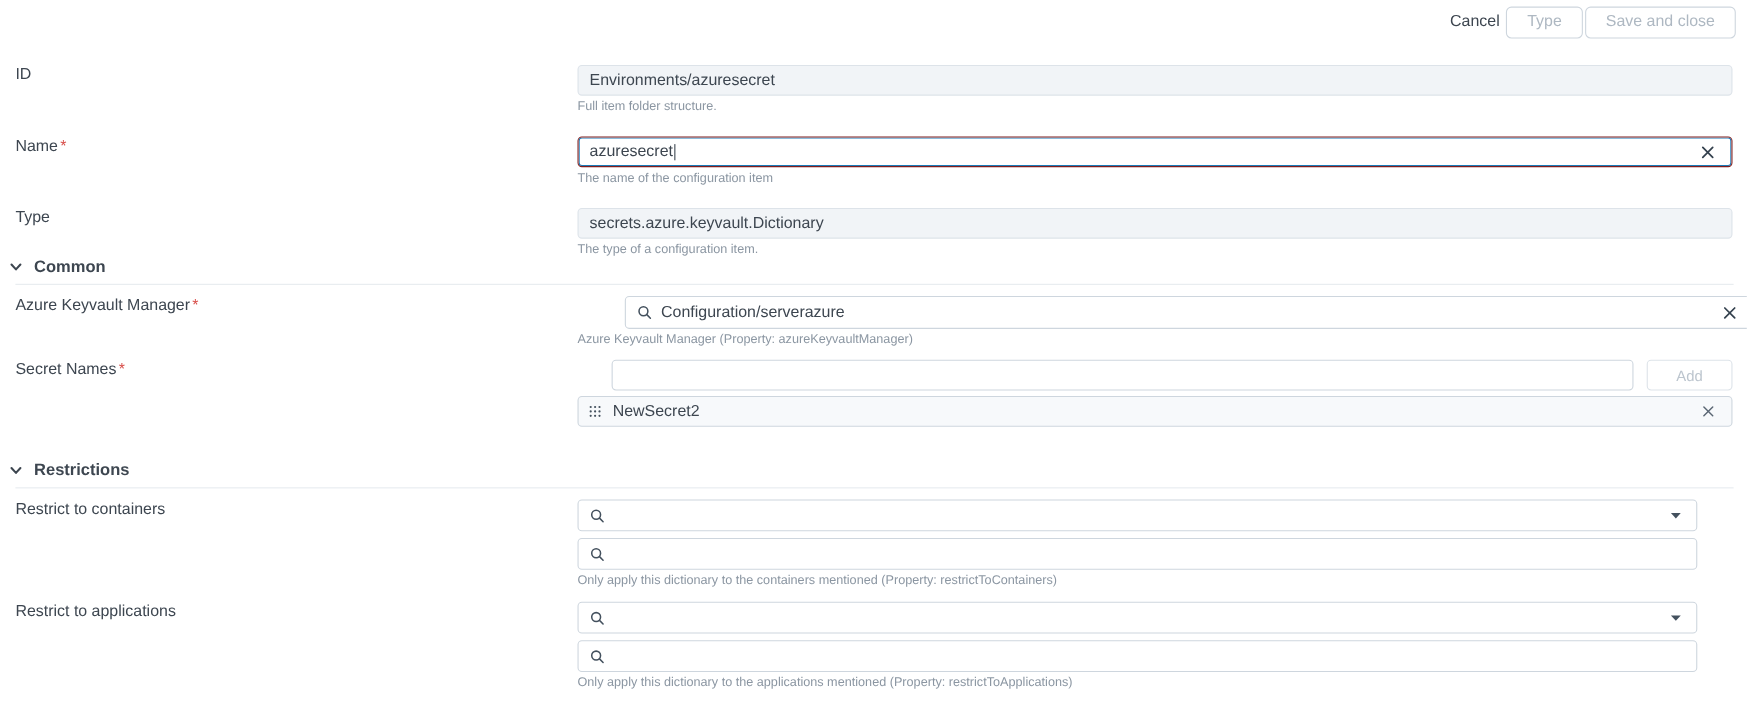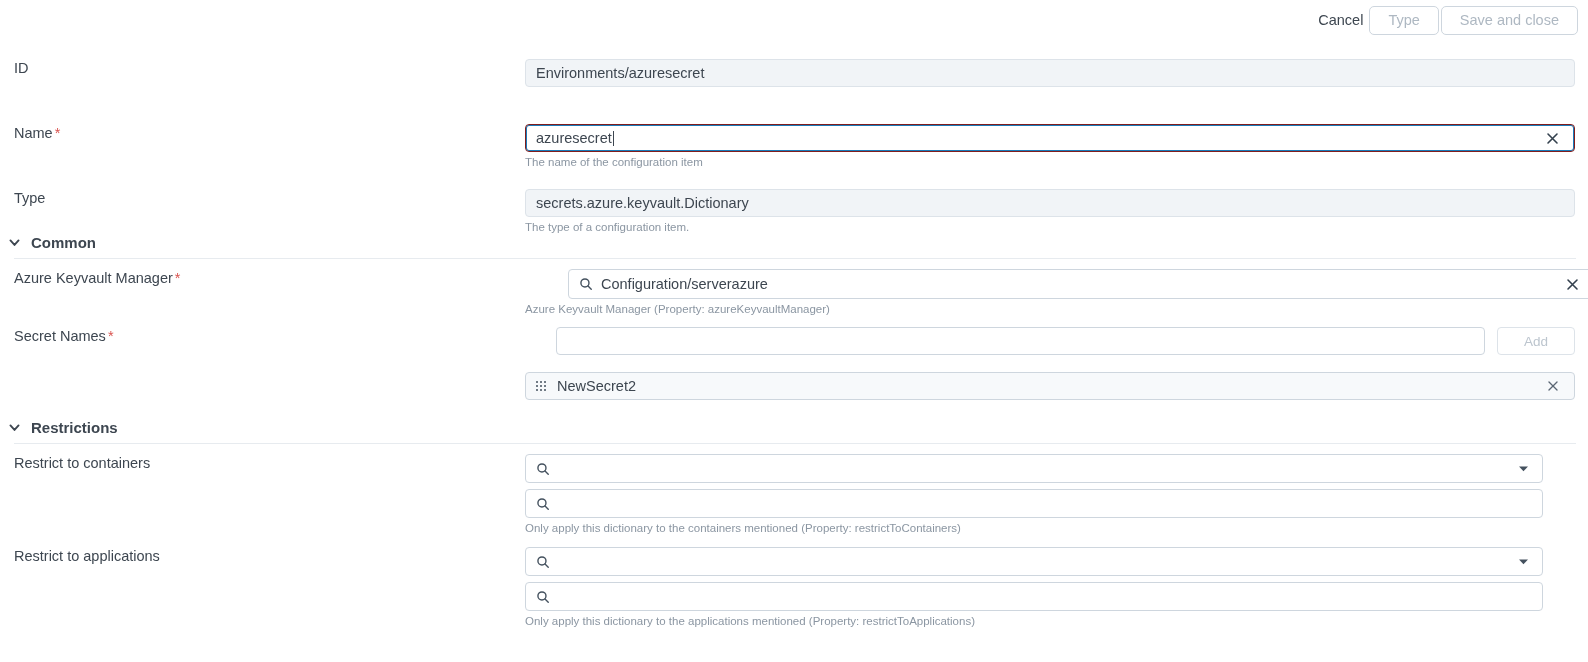--- a/index.html
+++ b/index.html
@@ -138,20 +138,21 @@
     <button class="btn">Type</button>
     <button class="btn">Save and close</button>
   </div>
 
   <div class="row" style="top:59px;">
     <div class="label" style="top:1px;">ID</div>
     <div class="field">
       <div class="input disabled">
         <span class="txt">Environments/azuresecret</span>
       </div>
+      <div class="helper">Full item folder structure.</div>
     </div>
   </div>
 
   <div class="row" style="top:124px;">
     <div class="label" style="top:1px;">
       <span>Name</span><span class="req">*</span>
     </div>
     <div class="field">
       <div class="input focused">
         <span class="txt"><span>azuresecret</span><span class="caret-bar"></span></span>
@@ -219,21 +220,21 @@
     <div class="label" style="top:1px;">
       <span>Secret Names</span><span class="req">*</span>
     </div>
     <div class="field">
       <div class="addrow">
         <div class="input" style="width:940px;">
           <span class="txt"></span>
         </div>
         <button class="btn-add">Add</button>
       </div>
-      <div style="margin-top:17px;">
+      <div style="margin-top:5px;">
         <div class="input soft" style="height:28px;">
           <span class="drag-handle">
             <i></i>
               <i></i>
               <i></i>
               <i></i>
               <i></i>
               <i></i>
               <i></i>
               <i></i>

